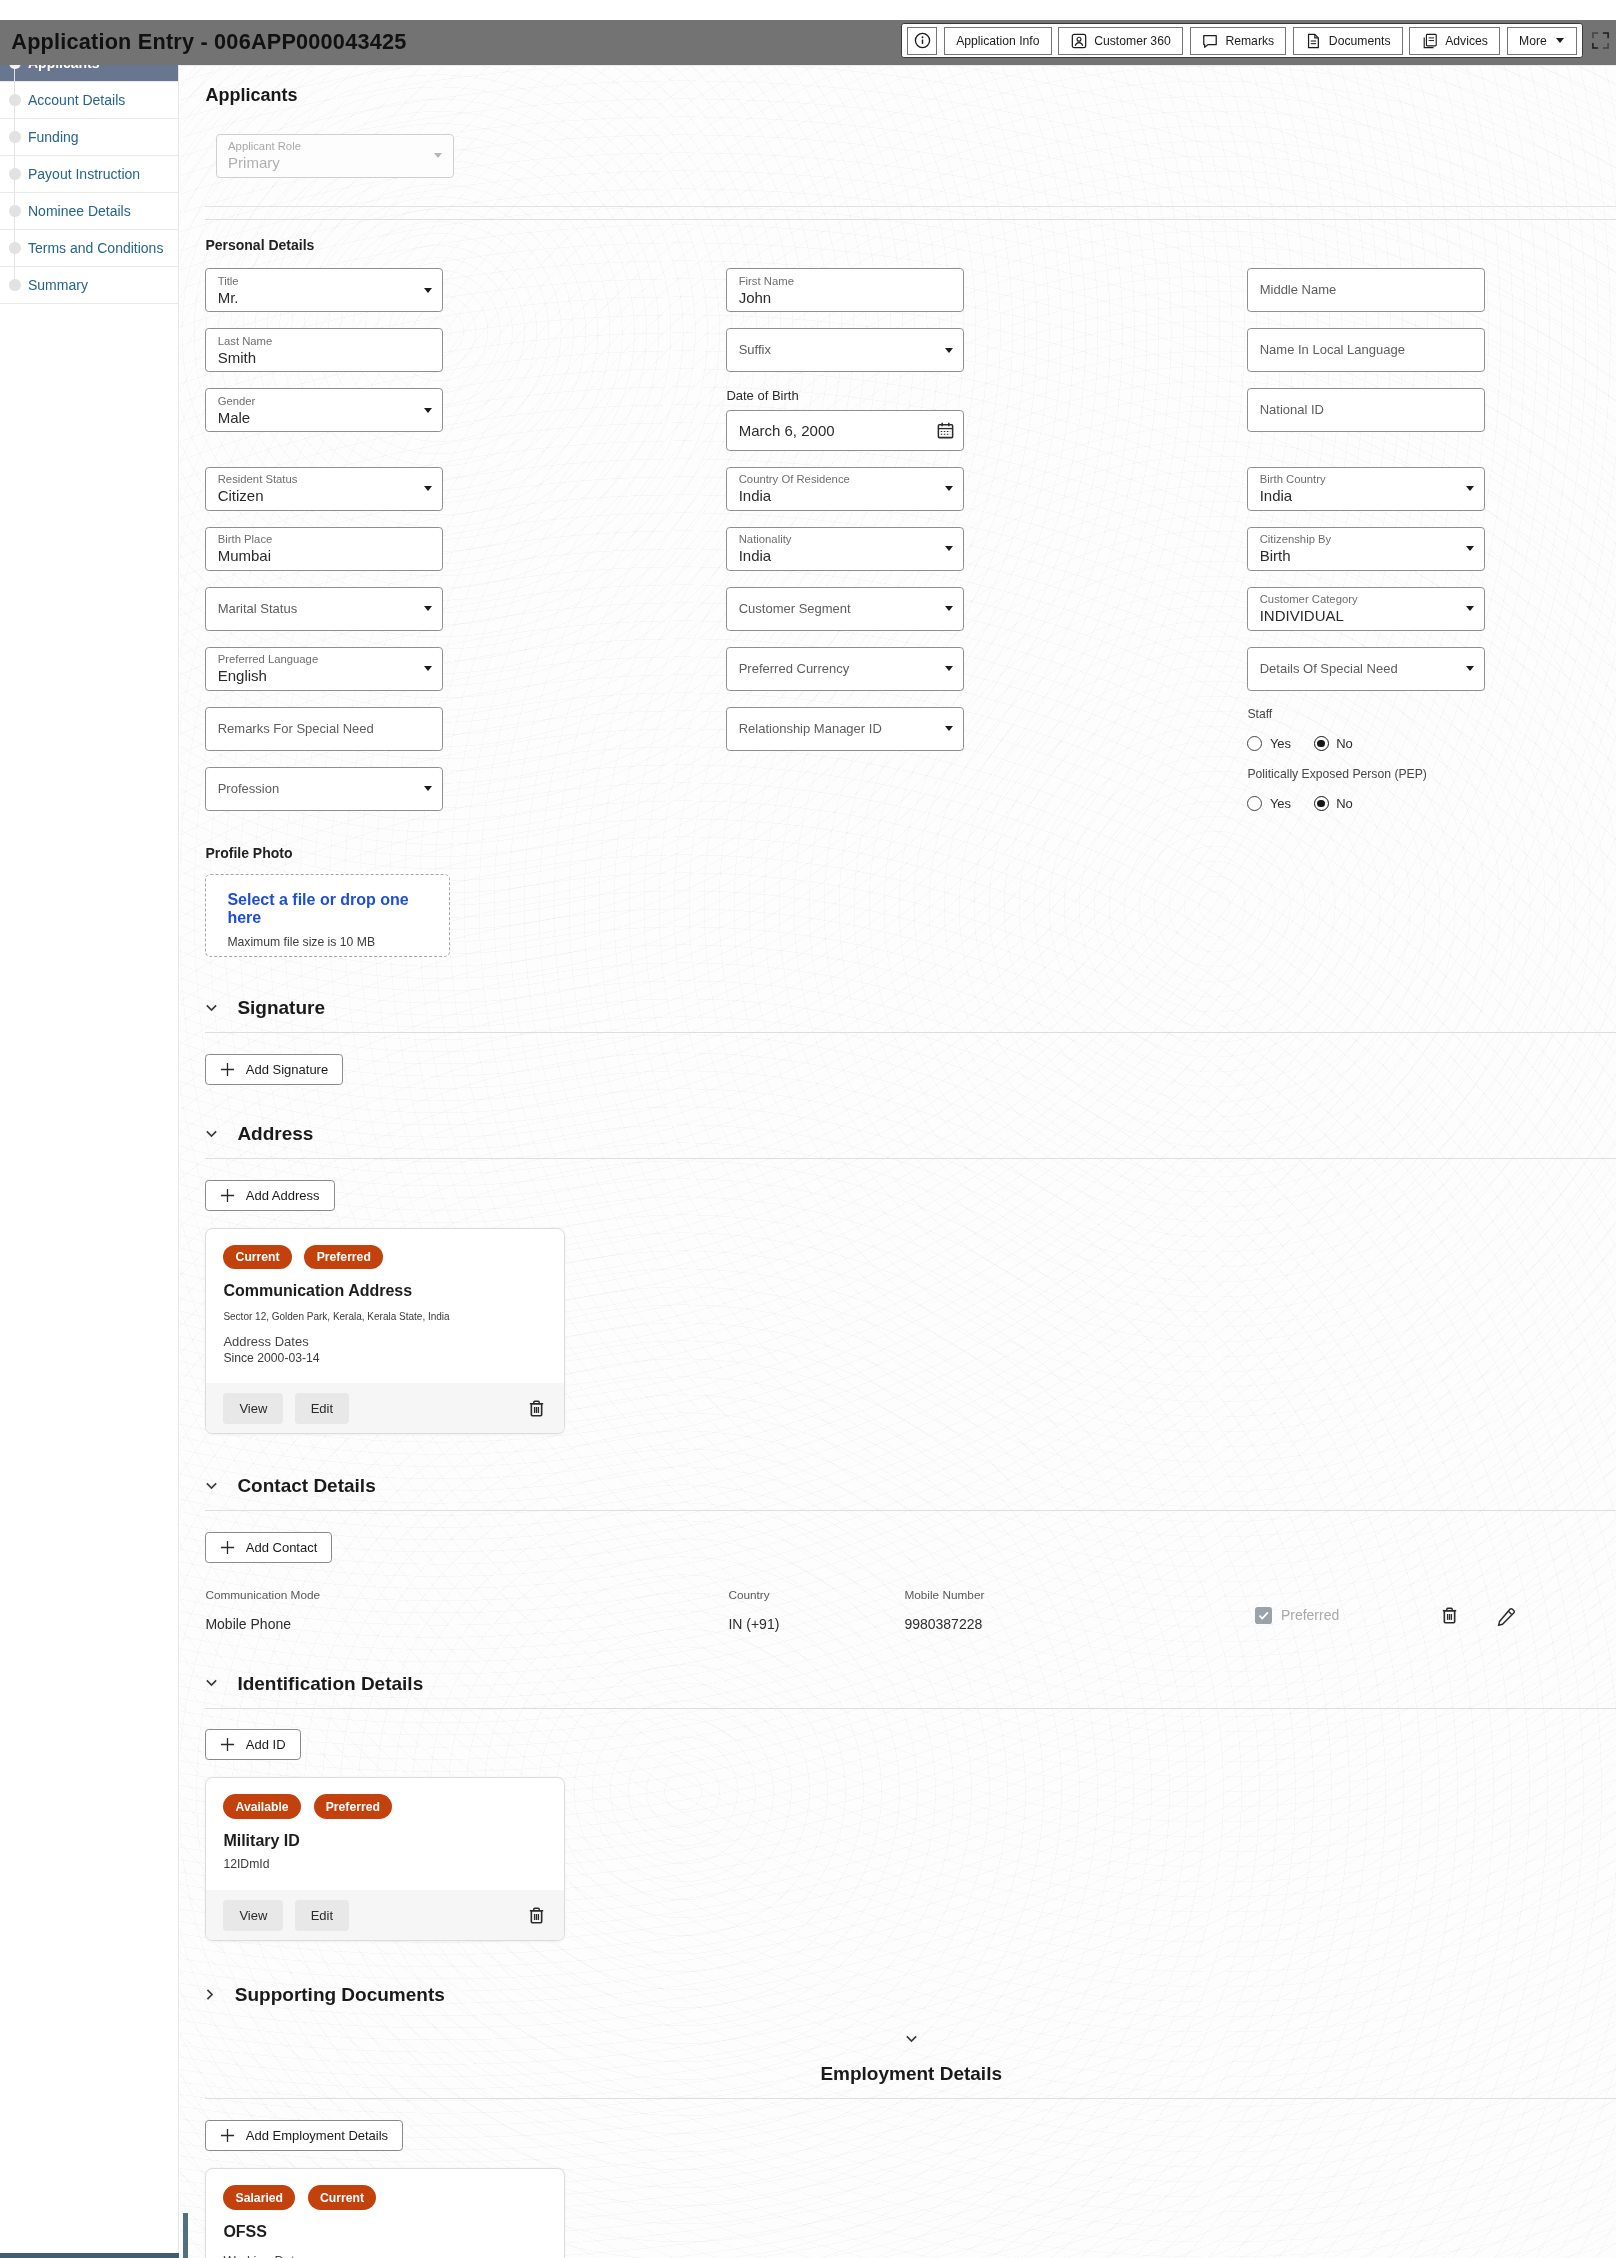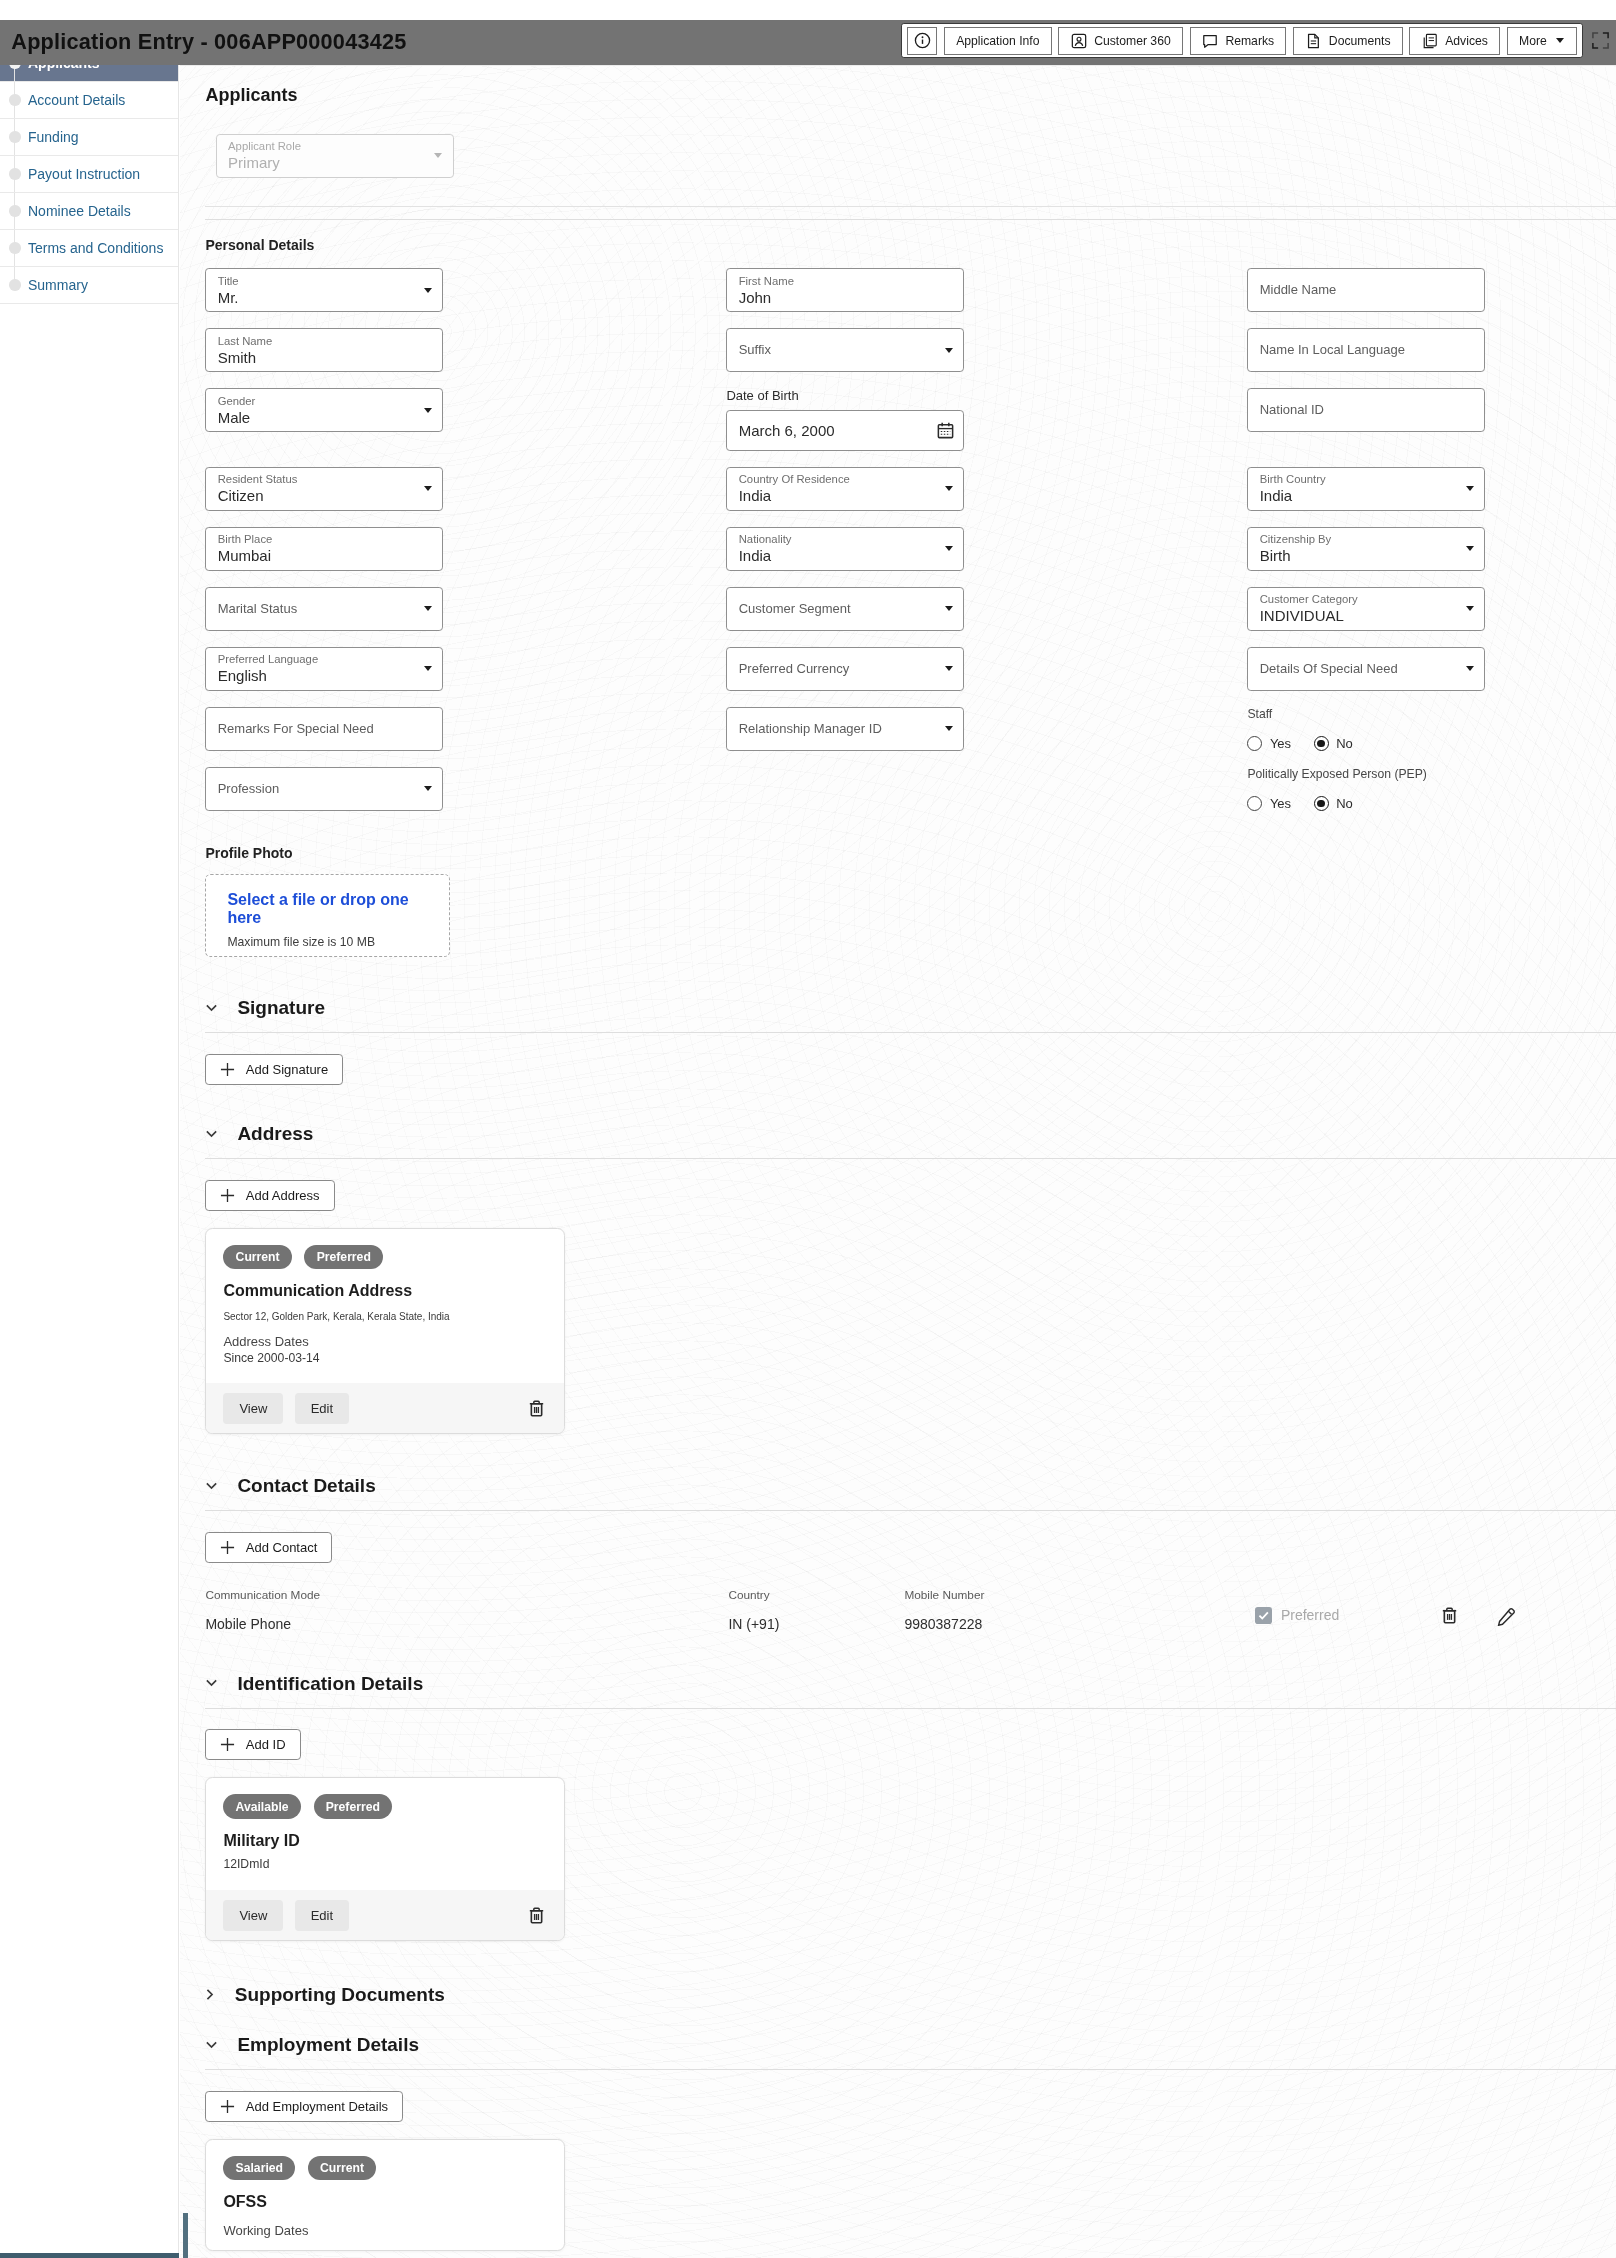--- a/index.html
+++ b/index.html
@@ -81,21 +81,21 @@
   .pp-label { font-size:14px; font-weight:bold; color:#222; margin-top:34px; }
   .drop-zone { width:245px; height:83px; margin-top:13px; border:1.9px dashed #a6a6a6; border-radius:5.6px; background:#fff; padding:16px 19px 0 21px; cursor:pointer; }
   .drop-title { font-size:16px; font-weight:bold; color:#1d4ed8; }
   .drop-hint { font-size:12.2px; color:#3d3d3d; margin-top:8.5px; }
 
   .add-btn { display:inline-flex; align-items:center; gap:10.4px; border:0.9px solid #8a8a8a; border-radius:3.8px; background:#fff; height:31px; padding:0 14px; font-size:13px; color:#1b1b1b; margin-top:21px; cursor:pointer; }
 
   
   .card { width:360px; border:0.9px solid #dcdcdc; border-radius:7.5px; background:#fff; margin-top:17px; box-shadow:0 0.9px 2.8px rgba(0,0,0,0.05); overflow:hidden; }
   .card-body { padding:16px 17px 11.3px 17px; }
-  .badge { display:inline-block; background:#737373; color:#fff; font-weight:bold; font-size:12.2px; line-height:1; padding:6.6px 12.2px 5.6px; border-radius:14px; margin-right:8.5px; }
+  .badge { display:inline-block; background:#c2410c; color:#fff; font-weight:bold; font-size:12.2px; line-height:1; padding:6.6px 12.2px 5.6px; border-radius:14px; margin-right:8.5px; }
   .card-title { font-size:16px; font-weight:bold; color:#1d1d1d; margin-top:13px; }
   .card-line { font-size:10px; color:#3a3a3a; margin-top:10.4px; }
   .card-sub { font-size:13px; color:#464646; margin-top:12.2px; }
   .card-since { font-size:12.2px; color:#3a3a3a; margin-top:1.9px; }
   .card-footer { background:#f6f6f6; padding:9.4px 17px; display:flex; align-items:center; gap:11.3px; }
   .mini-btn { background:#e8e8e8; border:none; border-radius:3.8px; height:31px; padding:0 16px; font-size:13px; color:#2a2a2a; cursor:pointer; }
   .icon-btn { background:transparent; border:none; cursor:pointer; padding:0; display:flex; align-items:center; }
   .push-right { margin-left:auto; }
 
   
@@ -517,21 +517,21 @@
 
   
   <div class="section-head" style="margin-top:43px;">
     <svg width="10.4" height="13" viewBox="0 0 11 14">
         <path d="M2.5 2l5 5-5 5" fill="none" stroke="#3a3a3a" stroke-width="1.8"></path>
       </svg>
     <span class="section-title">Supporting Documents</span>
   </div>
 
   
-  <div class="section-head" style="margin-top:28px;">
+  <div class="section-head" style="margin-top:28px;flex-direction:column;">
     <svg width="13" height="10.4" viewBox="0 0 14 11">
         <path d="M2 2.5l5 5 5-5" fill="none" stroke="#3a3a3a" stroke-width="1.8"></path>
       </svg>
     <span class="section-title">Employment Details</span>
   </div>
   <div class="head-divider"></div>
   <button class="add-btn">
     <svg width="15" height="15" viewBox="0 0 16 16">
         <path d="M8 1v14M1 8h14" stroke="#2b2b2b" stroke-width="1.4"></path>
       </svg>

